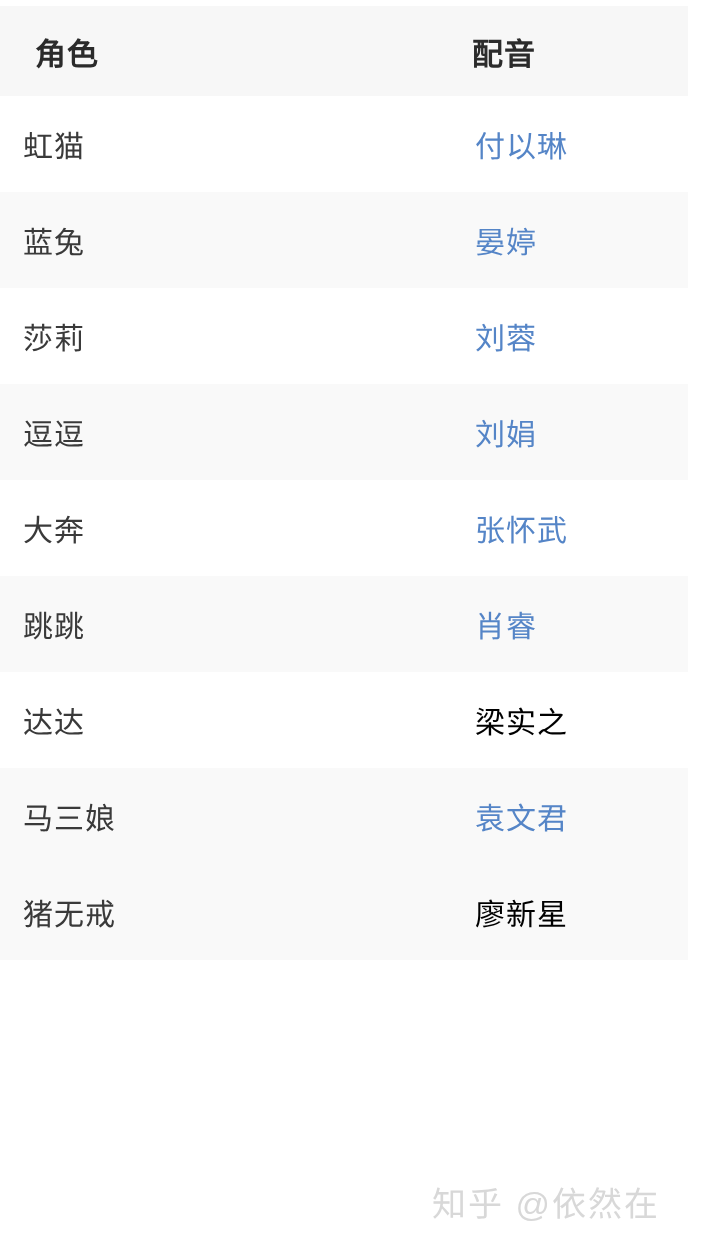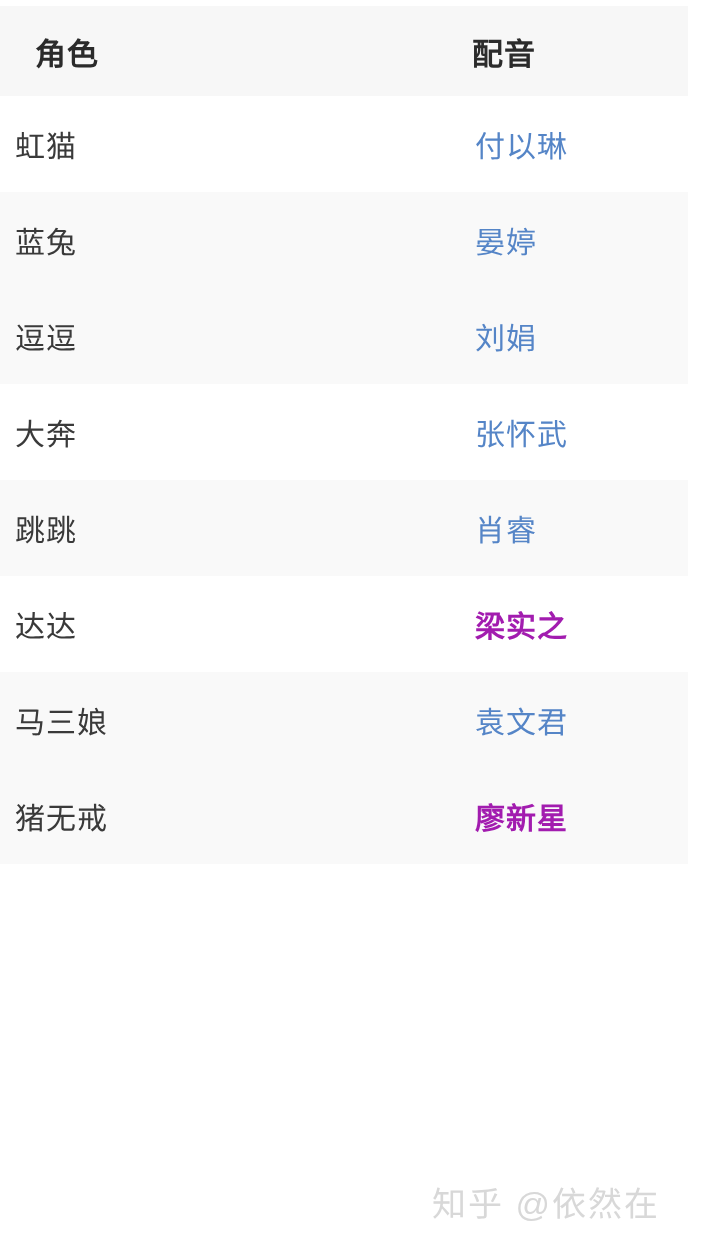--- a/index.html
+++ b/index.html
@@ -46,35 +46,34 @@
 
   tbody td {
     height:96px;
     vertical-align:middle;
     font-size:30px;
     font-weight:400;
     color:#3a3a3a;
     letter-spacing:1px;
     padding:0;
   }
-  tbody td.role-cell  { padding-left:15px; }
+  tbody td.role-cell  { padding-left:23px; }
   tbody td.voice-cell { padding-left:23px; }
 
   tbody tr.row-even td { background:#ffffff; }
   tbody tr.row-odd  td { background:#f9f9f9; }
 
   .voice-link {
     color:#5585c7;
     text-decoration:none;
     cursor:pointer;
     text-align:center;
   }
   .voice-plain {
-    color:#a21caf;
-    font-weight:bold;
+    color:#000000;
   }
 
   .watermark {
     position:absolute;
     right:28px;
     bottom:26px;
     font-size:34px;
     color:#d8d8d8;
     letter-spacing:2px;
     white-space:nowrap;
@@ -102,20 +101,24 @@
     </thead>
     <tbody id="table-body">
         <tr class="row-even">
           <td class="role-cell"><span>虹猫</span></td>
           <td class="voice-cell"><span class="voice-link">付以琳</span></td>
         </tr>
         <tr class="row-odd">
           <td class="role-cell"><span>蓝兔</span></td>
           <td class="voice-cell"><span class="voice-link">晏婷</span></td>
         </tr>
+        <tr class="row-even">
+          <td class="role-cell"><span>莎莉</span></td>
+          <td class="voice-cell"><span class="voice-link">刘蓉</span></td>
+        </tr>
         <tr class="row-odd">
           <td class="role-cell"><span>逗逗</span></td>
           <td class="voice-cell"><span class="voice-link">刘娟</span></td>
         </tr>
         <tr class="row-even">
           <td class="role-cell"><span>大奔</span></td>
           <td class="voice-cell"><span class="voice-link">张怀武</span></td>
         </tr>
         <tr class="row-odd">
           <td class="role-cell"><span>跳跳</span></td>

